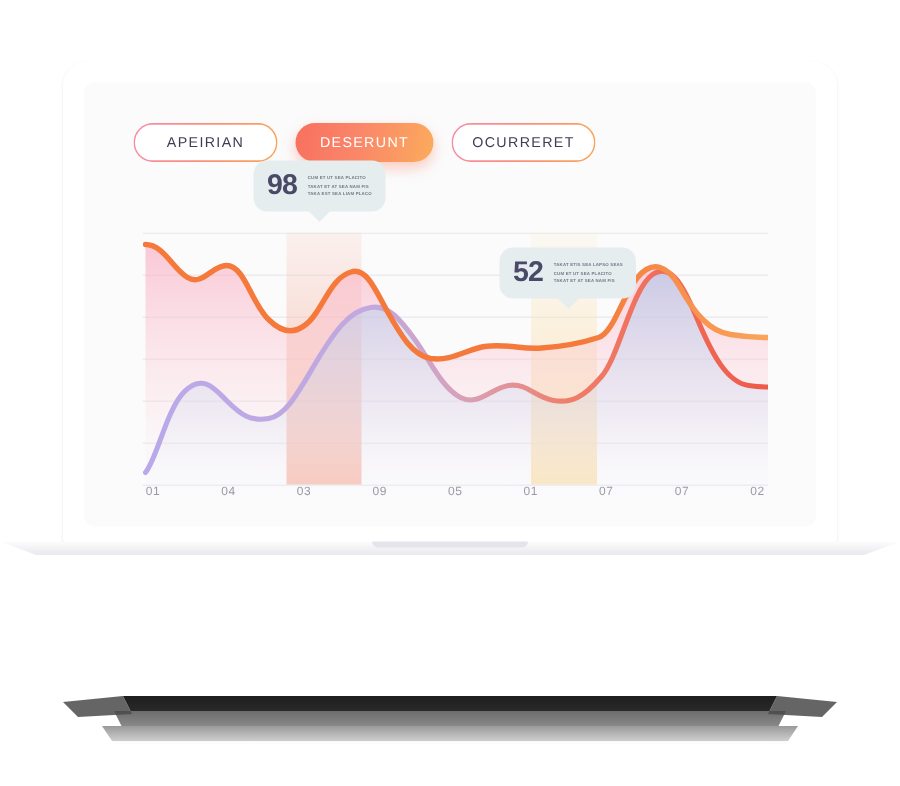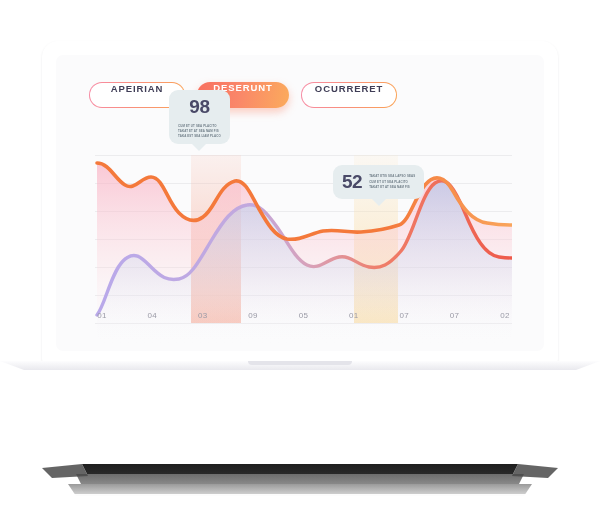--- a/index.html
+++ b/index.html
@@ -36,22 +36,22 @@
     width: 488px; height: 296px;
     background: #fbfbfc;
     border-radius: 7px;
     overflow: hidden;
   }
 
   
   .pills { position: absolute; left: 33px; top: 27px; display: flex; gap: 12px; }
   .pill {
     height: 26px; padding: 0 10px;
-    display: flex; justify-content: center;
-    font-size: 9.5px; font-weight: bold; letter-spacing: .9px;
+    display: flex; align-items: center; justify-content: center;
+    font-size: 9.5px; font-weight: normal; letter-spacing: .9px;
     border-radius: 13px; cursor: pointer; white-space: nowrap;
   }
   .pill-outline {
     color: #3f3d56; background: #ffffff;
     border: 1.4px solid transparent;
     background-image: linear-gradient(#fff,#fff),
       linear-gradient(100deg, #f78ca7 0%, #f98e7e 45%, #faa455 100%);
     background-origin: border-box; background-clip: padding-box, border-box;
     min-width: 96px;
   }
@@ -60,21 +60,21 @@
     background: linear-gradient(100deg, #f8705f 0%, #fa8669 45%, #fbab5c 100%);
     box-shadow: 0 4px 9px rgba(249,130,100,.40);
   }
 
   
   .chart { position: absolute; left: 39px; top: 100px; width: 417px; height: 196px; }
   .chart svg { display: block; }
 
   
   .xlabels {
-    position: absolute; left: 39px; top: 256px; width: 417px;
+    position: absolute; left: 39px; top: 268px; width: 417px;
     display: flex; justify-content: space-between;
   }
   .xlabels span { font-size: 8px; color: #9a9aa6; letter-spacing: .4px; width: 14px; text-align: center; }
 
   
   .tip {
     position: absolute;
     background: #e6edef; border-radius: 9px;
     padding: 6px 9px 6px 9px;
     display: flex; align-items: center; gap: 7px;
@@ -84,21 +84,21 @@
     transform: translateX(-50%);
     border-left: 8px solid transparent; border-right: 8px solid transparent;
     border-top: 8px solid #e6edef;
   }
   .tip-num { font-size: 19px; font-weight: bold; color: #4a4a68; letter-spacing: -.5px; }
   .tip-lines { display: flex; flex-direction: column; gap: 2.2px; }
   .tip-lines span {
     font-size: 2.9px; color: #6d7b85; letter-spacing: .14px;
     line-height: 1; white-space: nowrap; text-transform: uppercase; font-weight: bold;
   }
-  .tip-a { left: 113px; top: 35px; flex-direction: column; }
+  .tip-a { left: 113px; top: 52px; }
   .tip-b { left: 277px; top: 72px; margin-top: 38px; }
 
   
   .refl { position: absolute; left: 0; top: 444px; width: 600px; height: 80px; }
 </style>
 </head>
 <body>
 
 <div id="stage">
 

